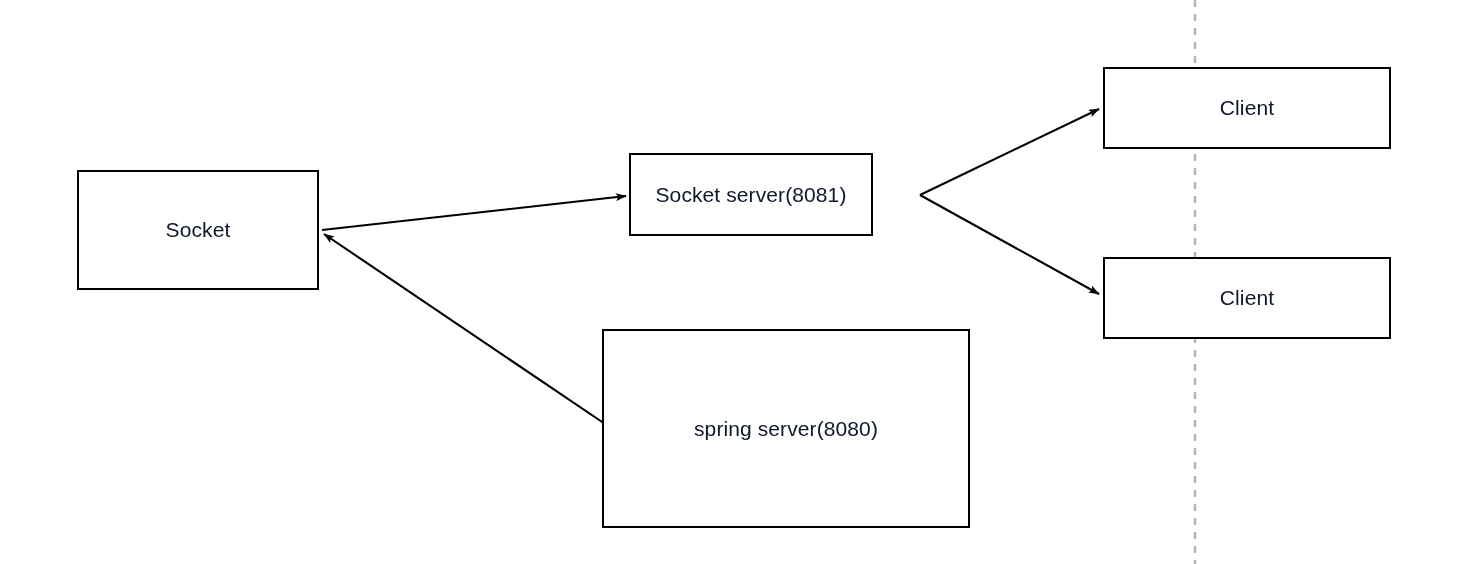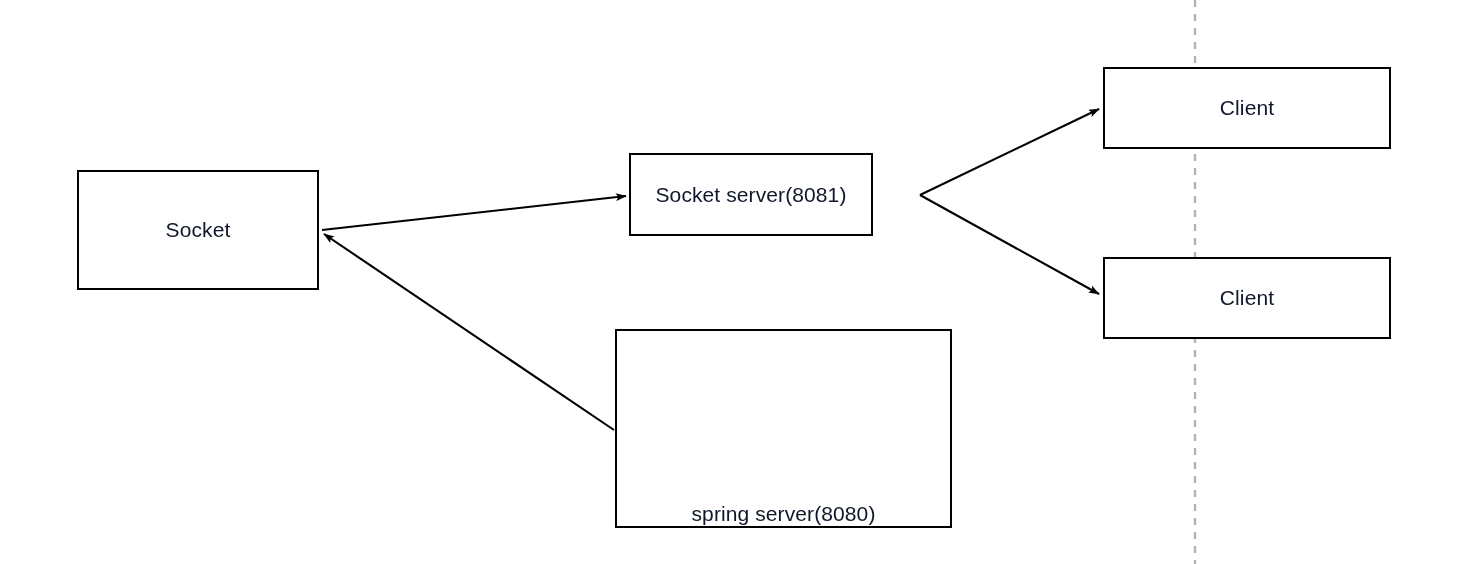--- a/index.html
+++ b/index.html
@@ -41,21 +41,21 @@
     font-size: 21px;
     line-height: 1.2;
     color: #0f172a;
     text-align: center;
     white-space: nowrap;
     letter-spacing: 0.1px;
   }
   
   #node-redis      { left: 77px;   top: 170px; width: 242px; height: 120px; }
   #node-socket     { left: 629px;  top: 153px; width: 244px; height: 83px;  }
-  #node-spring     { left: 615px;  top: 329px; width: 337px; height: 199px; align-items: flex-end; }
+  #node-spring     { left: 602px;  top: 329px; width: 368px; height: 199px; }
   #node-client-1   { left: 1103px; top: 67px;  width: 288px; height: 82px;  }
   #node-client-2   { left: 1103px; top: 257px; width: 288px; height: 82px;  }
   
   .boundary-line { z-index: 1; }
   .edge-path     { z-index: 2; }
 </style>
 </head>
 <body>
 
 <div id="canvas">

